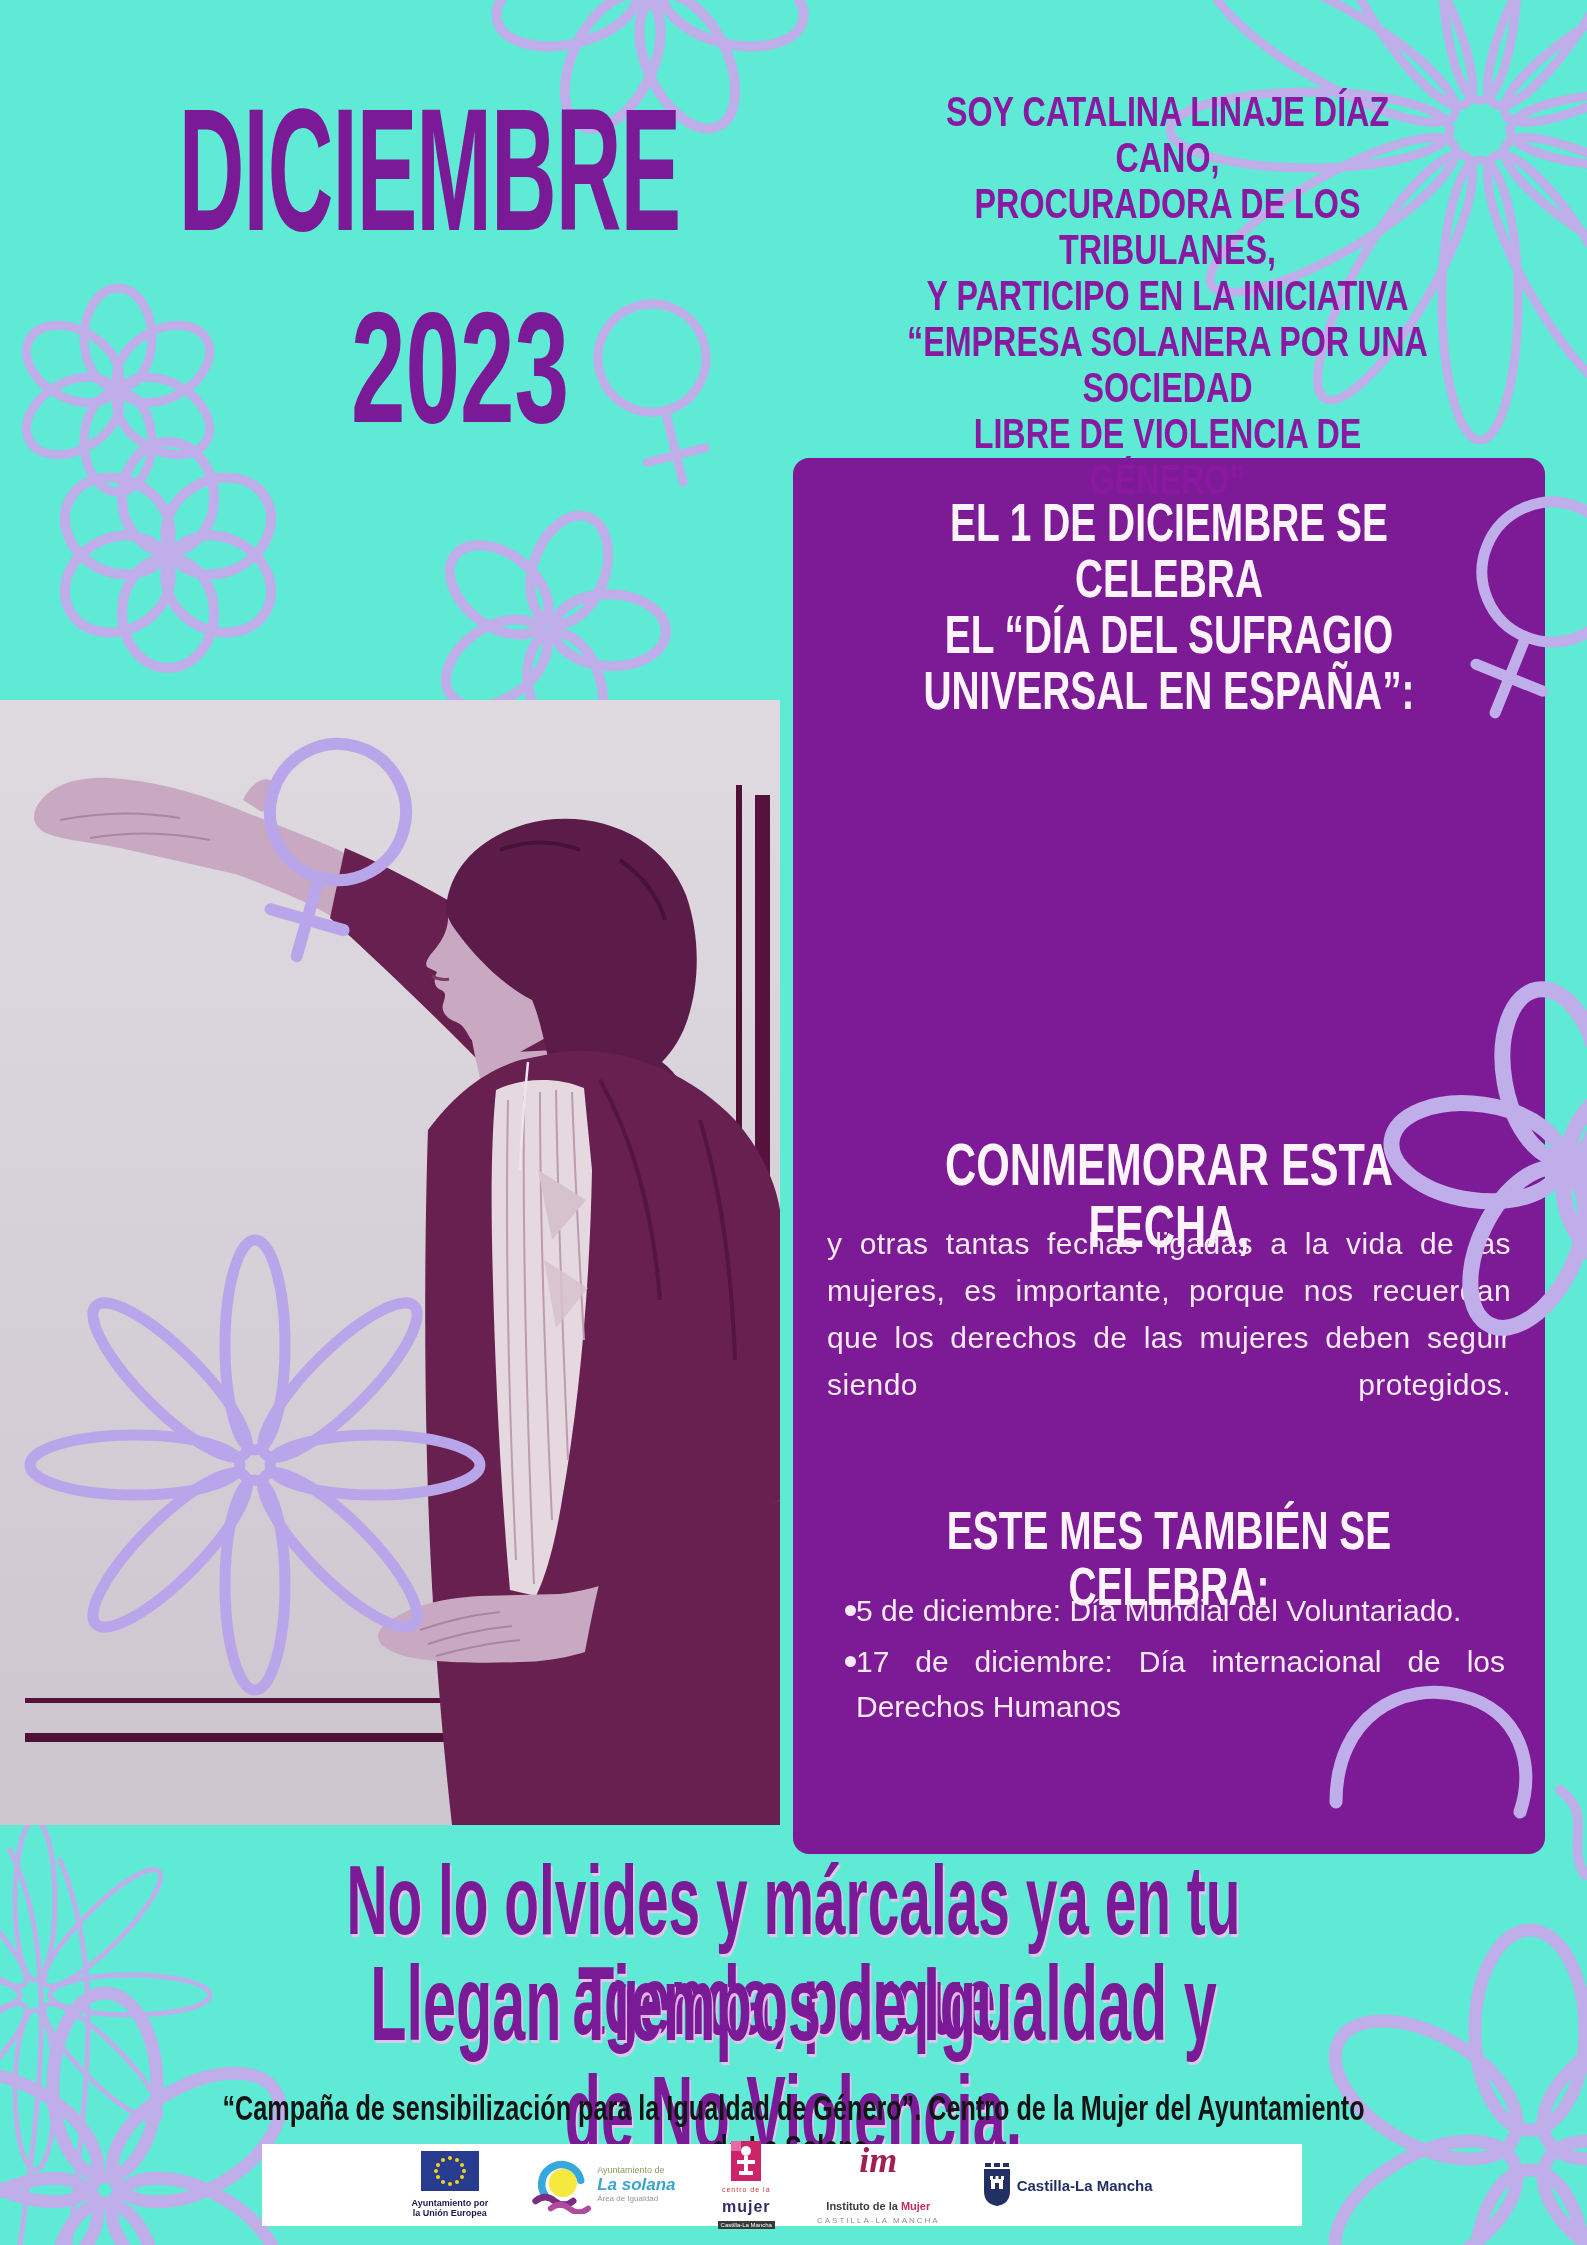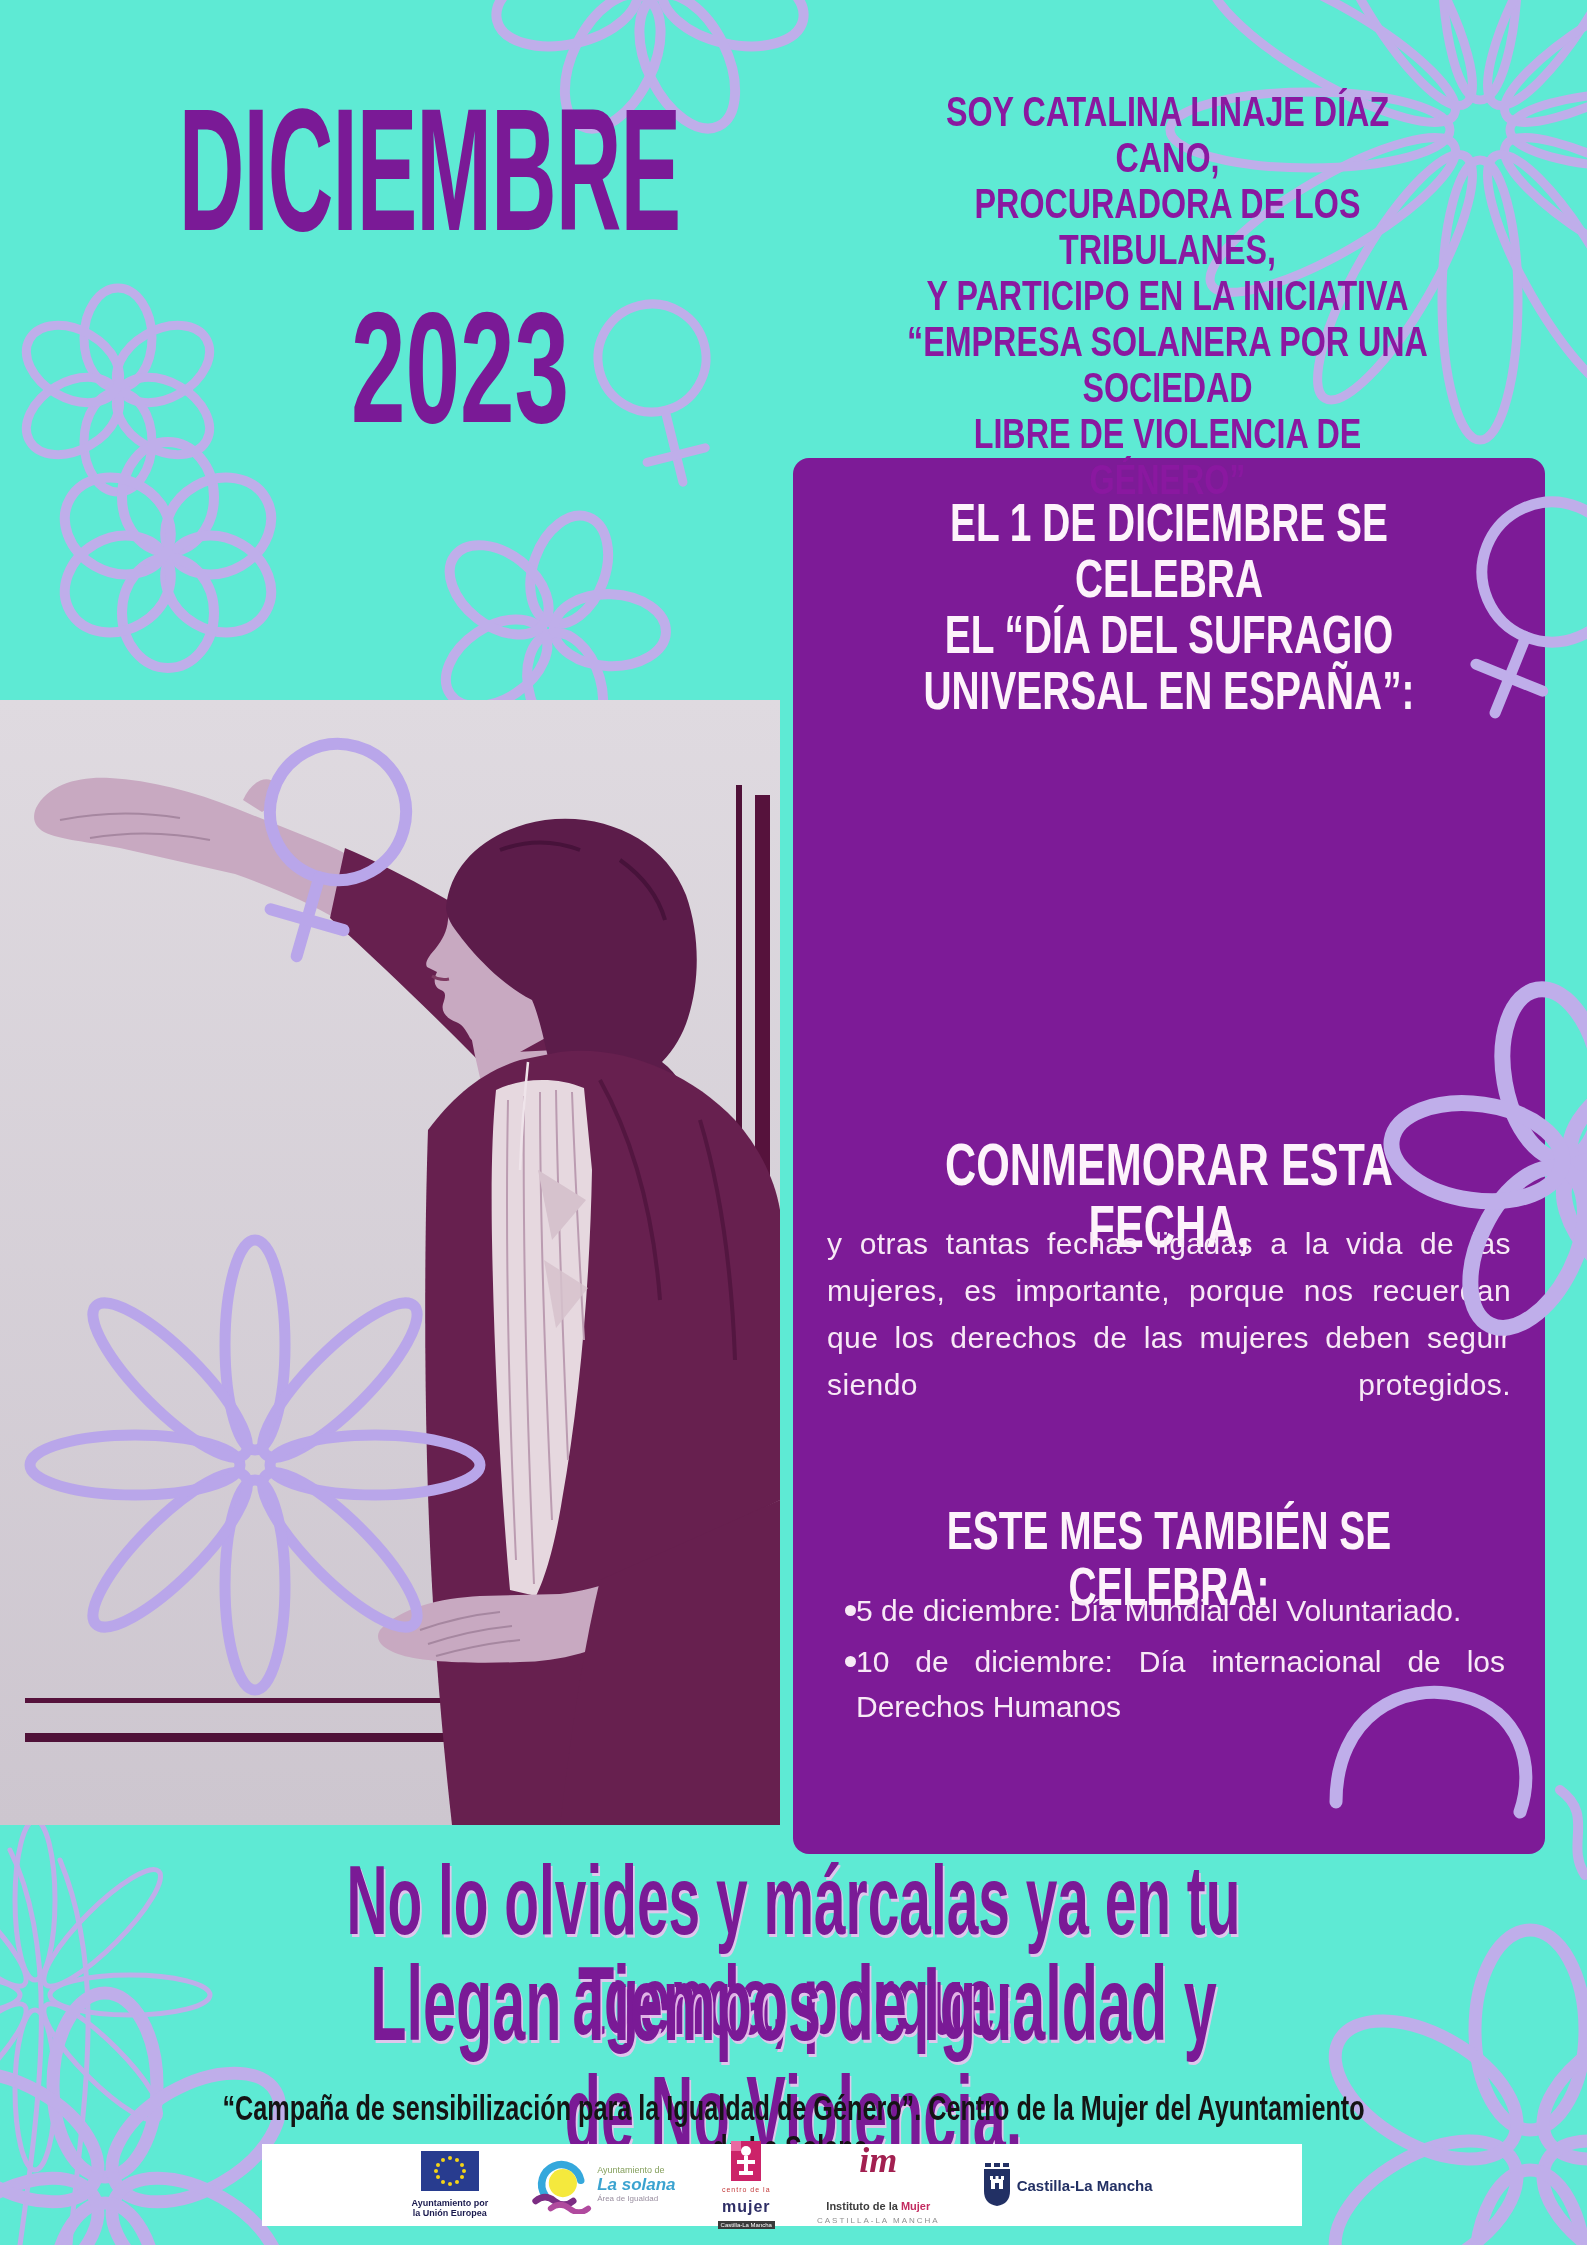--- a/index.html
+++ b/index.html
@@ -234,21 +234,21 @@
     <div class="abs ctr con p-sub" style="--sx:.72;">CONMEMORAR ESTA FECHA,</div>
     <div class="abs p-body">y otras tantas fechas ligadas a la vida de las mujeres, es importante, porque nos recuerdan que los derechos de las mujeres deben seguir siendo protegidos.</div>
     <div class="abs ctr con p-listh" style="--sx:.72;">ESTE MES TAMBIÉN SE CELEBRA:</div>
     <div class="abs p-bullets">
       <div class="b-row">
         <span class="b-dot"></span>
         <span class="b-txt">5 de diciembre: Día Mundial del Voluntariado.</span>
       </div>
       <div class="b-row">
         <span class="b-dot"></span>
-        <span class="b-txt">10 de diciembre: Día internacional de los Derechos Humanos</span>
+        <span class="b-txt">17 de diciembre: Día internacional de los Derechos Humanos</span>
       </div>
     </div>
   </div>
 
   <svg class="deco" style="z-index:3;" width="1587" height="2245" viewBox="0 0 1587 2245">
 
     <g transform="translate(338,812) rotate(16)">
       <circle class="lav2" stroke-width="12" r="68"></circle>
       <line class="lav2" stroke-width="12" x1="0" y1="68" x2="0" y2="150"></line>
       <line class="lav2" stroke-width="12" x1="-38" y1="112" x2="38" y2="112"></line>

